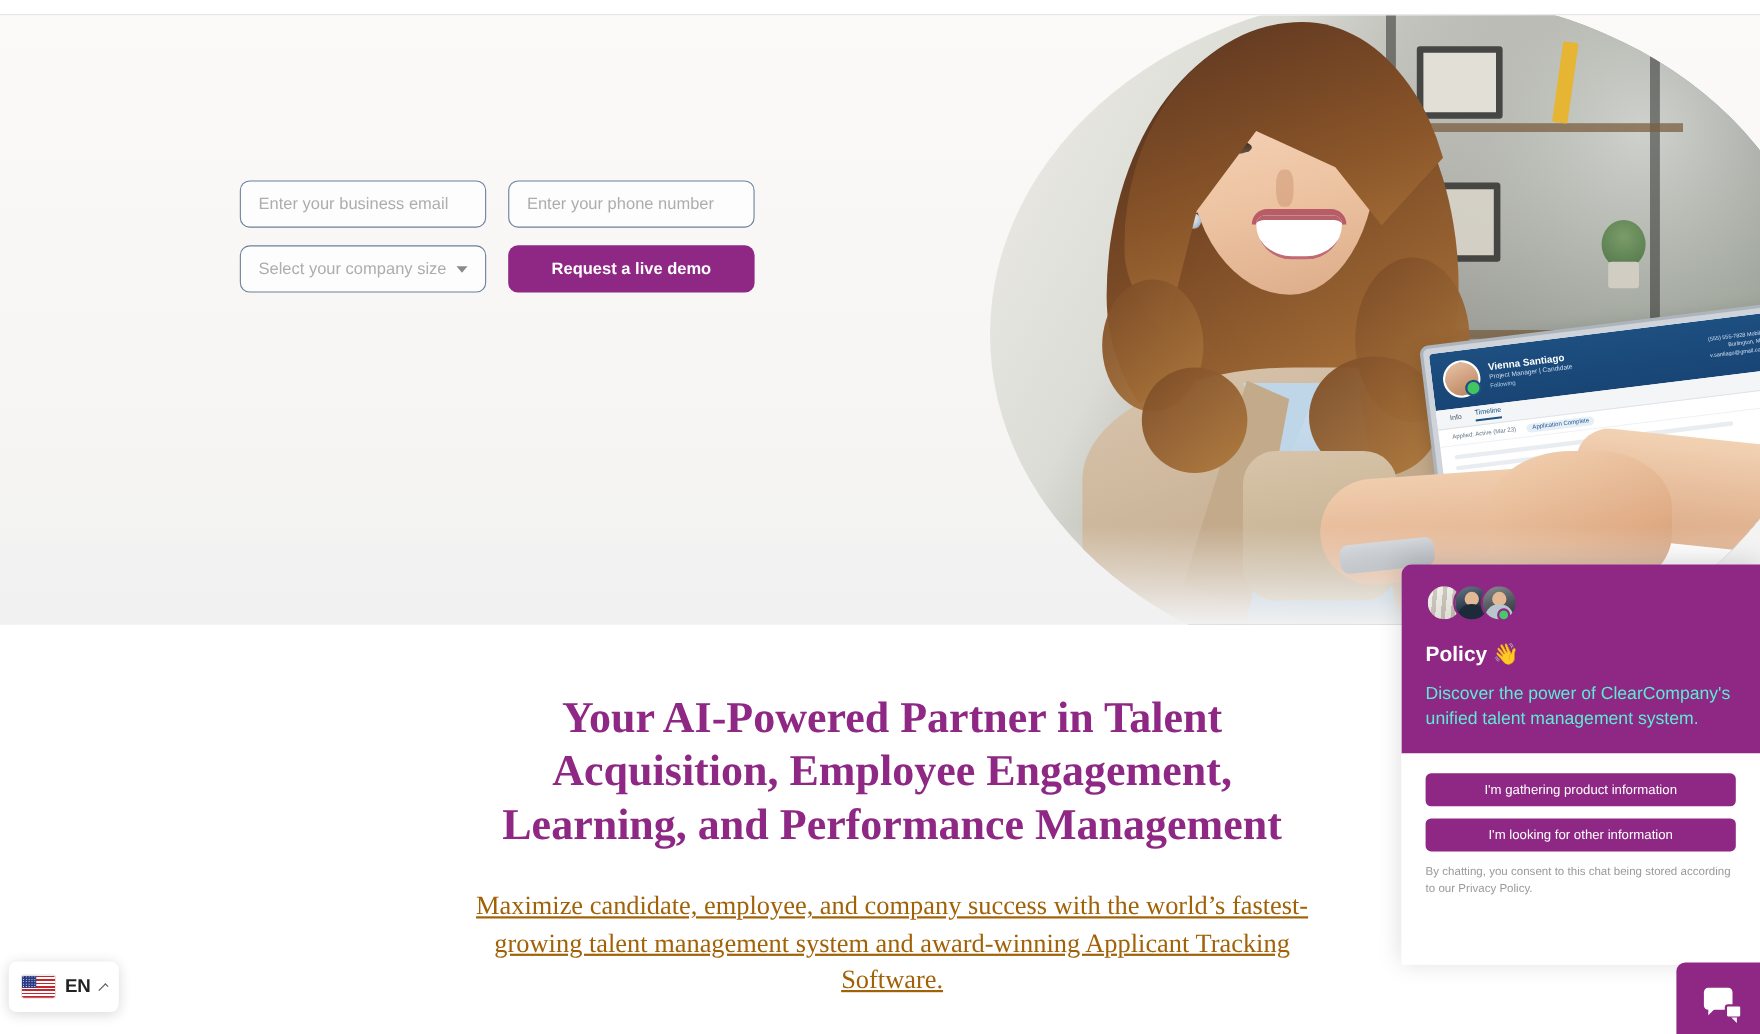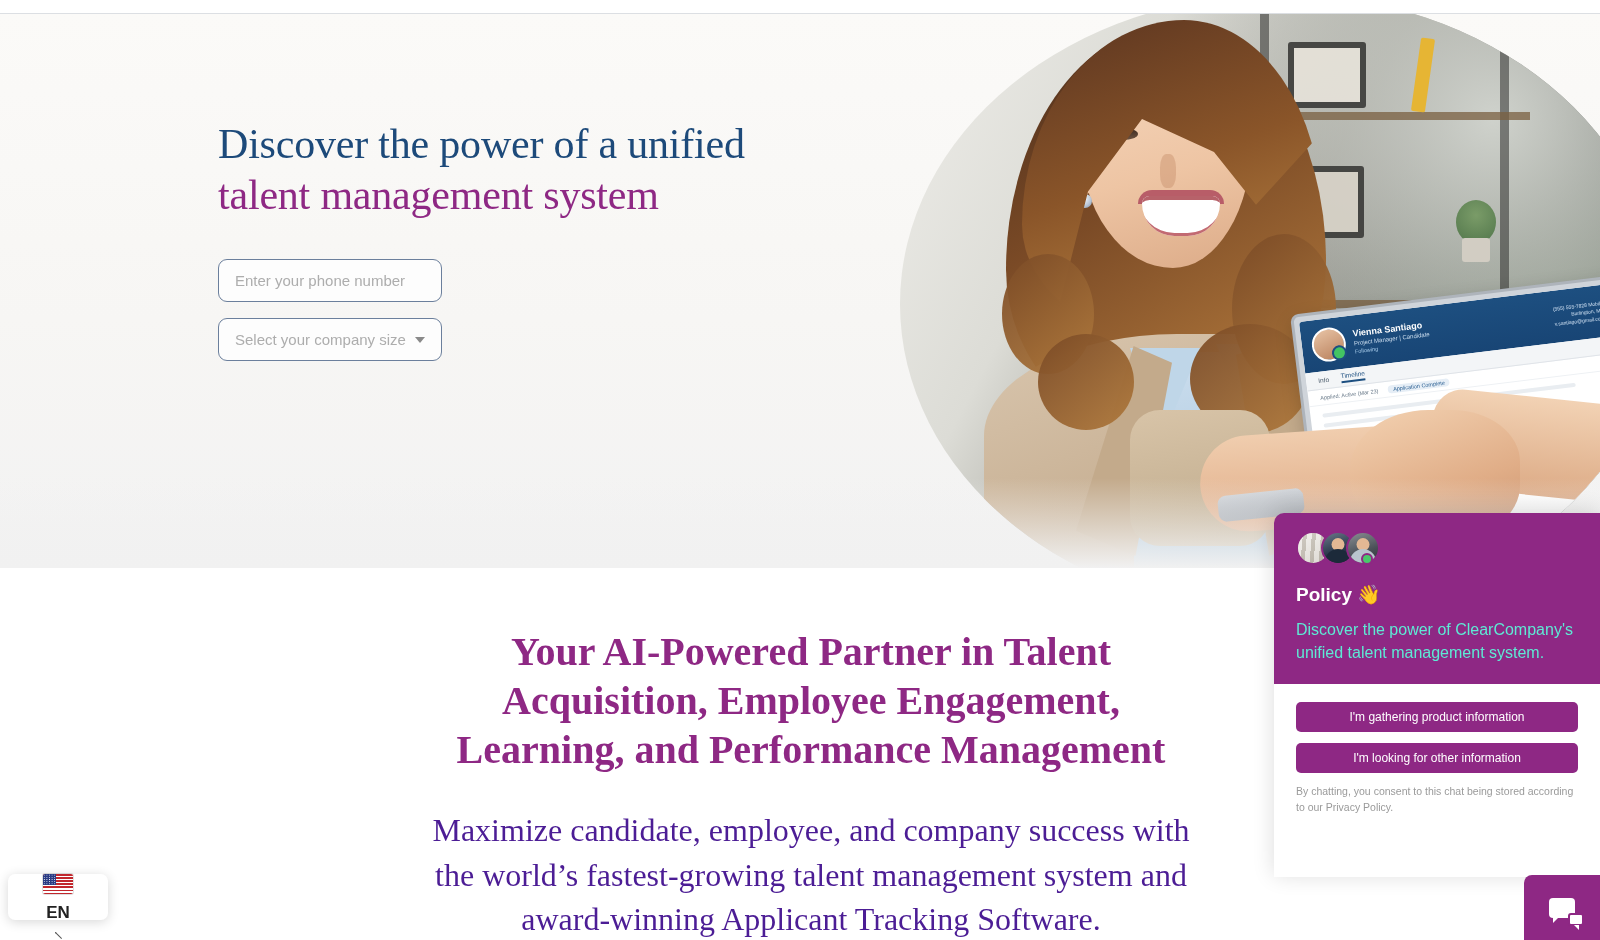--- a/index.html
+++ b/index.html
@@ -261,22 +261,22 @@
     position:absolute; left:0; top:568px; width:1600px; height:372px;
     background:#fff; text-align:center;margin-left:11px;
   }
   .h2 {
     font-family:"Liberation Serif", serif;
     color:#8e2884; font-size:40px; line-height:1.22;
     width:760px; margin:60px auto 0;
   }
   .lede {
     font-family:"Liberation Serif", serif;
-    color:#4c1d95; font-size:32px; line-height:1.38;
-    width:760px; margin:34px auto 0;
+    color:#a16207; font-size:24px; line-height:1.38;
+    width:760px; margin:34px auto 0;text-decoration:underline;
   }
 
   
   .chat {
     position:absolute; left:1274px; top:513px; width:326px; height:364px;
     border-radius:10px 0 0 0; overflow:hidden;
     box-shadow:0 -2px 22px rgba(0,0,0,.14); z-index:30;
     display:flex; flex-direction:column;
   }
   .chat-head { background:#8e2884; padding:18px 22px 20px; }
@@ -333,21 +333,21 @@
   }
   .bub2::after {
     content:''; position:absolute; right:3px; bottom:-6px;
     border-right:5px solid #fff; border-bottom:5px solid transparent;
   }
 
   
   .lang {
     position:absolute; left:8px; top:874px; width:100px; height:46px;
     background:#fff; border-radius:7px; box-shadow:0 2px 12px rgba(0,0,0,.16);
-    display:flex; align-items:center; gap:9px; padding:0 12px; z-index:32; cursor:pointer;flex-direction:column;
+    display:flex; align-items:center; gap:9px; padding:0 12px; z-index:32; cursor:pointer;
   }
   .flag {
     width:30px; height:20px; border-radius:2px; position:relative;
     overflow:hidden; flex:none;
     background:repeating-linear-gradient(180deg,#c1272d 0 1.55px,#fff 1.55px 3.1px);
     box-shadow:0 0 0 1px rgba(0,0,0,.12);
   }
   .flag .canton {
     position:absolute; left:0; top:0; width:13px; height:11px; background:#2a3b84;
   }
@@ -452,34 +452,32 @@
 
         <div class="arm-r"></div>
         <div class="grip"></div>
         <div class="watch"></div>
       </div>
     </div>
 
     <div class="hero-fade"></div>
 
     <div class="hero-copy">
-      <div class="h1">
-        <span class="l1">Discover the power of a unified</span>
-        <span class="l2">talent management system</span>
-      </div>
 
       <div class="form">
         <div class="frow">
+          <input class="field" type="email" placeholder="Enter your business email" style="">
           <input class="field" type="tel" placeholder="Enter your phone number" style="">
         </div>
         <div class="frow">
           <div class="select">
             <span>Select your company size</span>
             <span class="caret"></span>
           </div>
+          <button class="cta">Request a live demo</button>
         </div>
       </div>
     </div>
   </section>
 
   <section class="mid">
     <h2 class="h2">Your AI-Powered Partner in Talent Acquisition, Employee Engagement, Learning, and Performance Management</h2>
     <p class="lede">Maximize candidate, employee, and company success with the world’s fastest-growing talent management system and award-winning Applicant Tracking Software.</p>
   </section>
 

